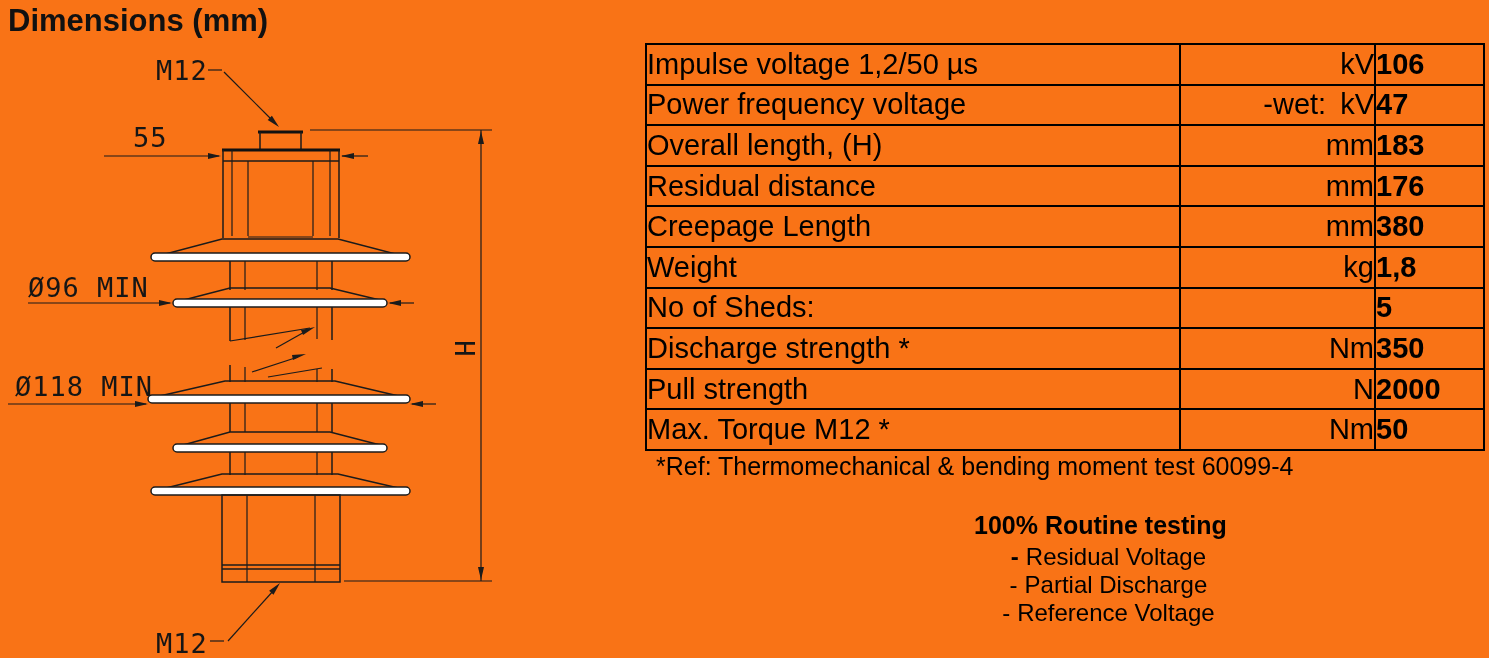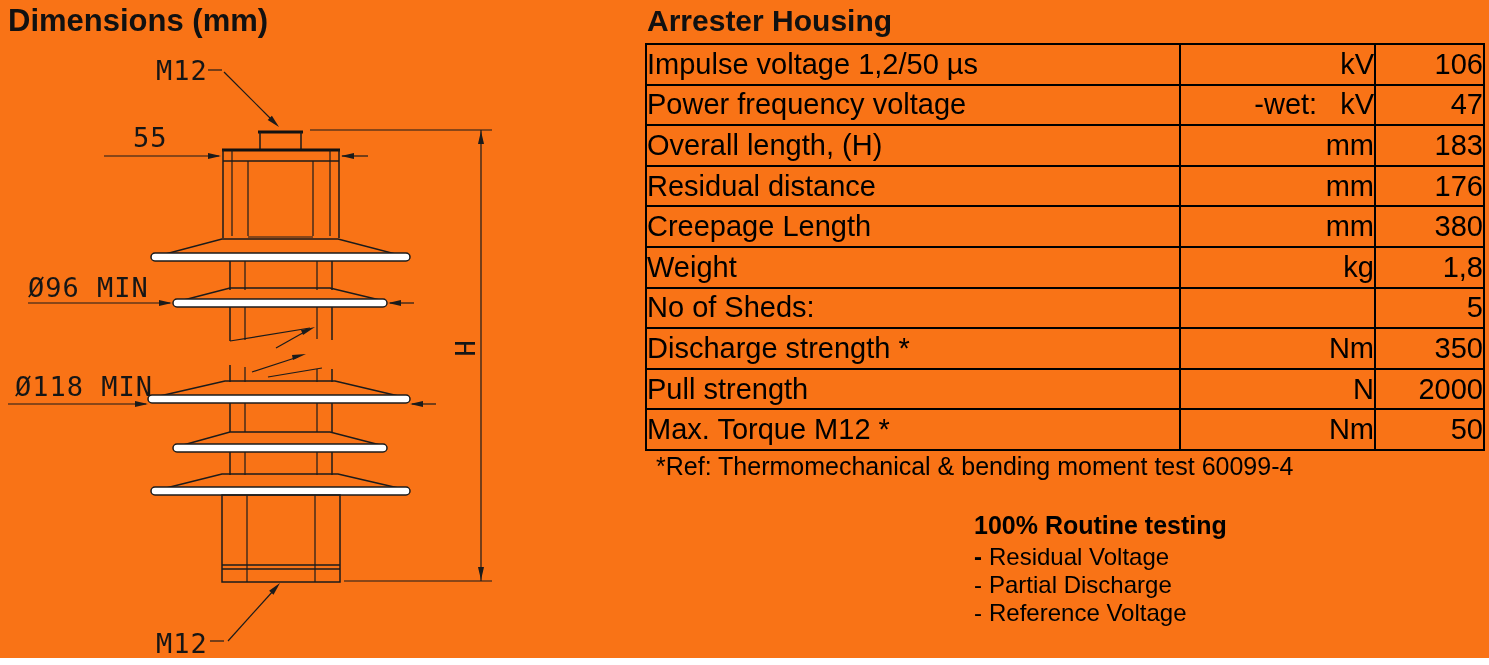--- a/index.html
+++ b/index.html
@@ -31,32 +31,32 @@
     position:absolute; left:645px; top:43px; width:838px;
     border-collapse:collapse; table-layout:fixed;
     font-size:29px; font-family:"Liberation Sans", sans-serif;
   }
   #spec-table td {
     border:2px solid #000; height:38.6px; padding:0;
     white-space:nowrap; overflow:hidden; vertical-align:middle;
   }
   td.c-label { padding-left:8px;margin-left:36px; }
   td.c-unit  { text-align:right; padding-right:38px; }
-  td.c-value { text-align:right; }
-  .unit-prefix { margin-right:23px; }
+  td.c-value { text-align:left;font-weight:bold; }
+  .unit-prefix { margin-right:14px; }
   .unit-prefix:empty { display:none; margin:0; }
 
   #footnote {
     position:absolute; left:656px; top:452px; font-size:25px; white-space:nowrap;
   }
 
   #routine-block { position:absolute; left:974px; top:511px; }
   #routine-heading { font-size:25px; font-weight:bold; margin:0 16px 3px 0; white-space:nowrap; }
   #routine-list { list-style:none; margin:0; padding:0; font-size:24px; line-height:28px; }
-  #routine-list li { white-space:nowrap; }
+  #routine-list li { white-space:nowrap;text-align:center; }
   #routine-list .dash { display:inline-block; margin-right:7px; }
   #routine-list li:first-child .dash { font-weight:bold; }
 </style>
 </head>
 <body>
 
 <div class="page">
 
   <div id="dims-title" class="section-title">Dimensions (mm)</div>
 
@@ -203,21 +203,20 @@
     </g>
 
     <g>
       <text class="cad-text" x="156" y="653" font-size="28">M12</text>
       <line class="cad-thin" x1="210" y1="641" x2="224" y2="641"></line>
       <line class="cad-thin" x1="228" y1="641" x2="274" y2="590"></line>
       <polygon class="cad-fill" points="280,583 273.5,594.7 269.1,590.7"></polygon>
     </g>
   </svg>
 
-  <div id="housing-title" class="section-title">Arrester Housing</div>
 
   <table id="spec-table">
     <colgroup>
       <col style="width:534px">
         <col style="width:195px">
         <col style="width:109px">
     </colgroup>
     <tbody>
       <tr>
         <td class="c-label">Impulse voltage 1,2/50 µs</td>

